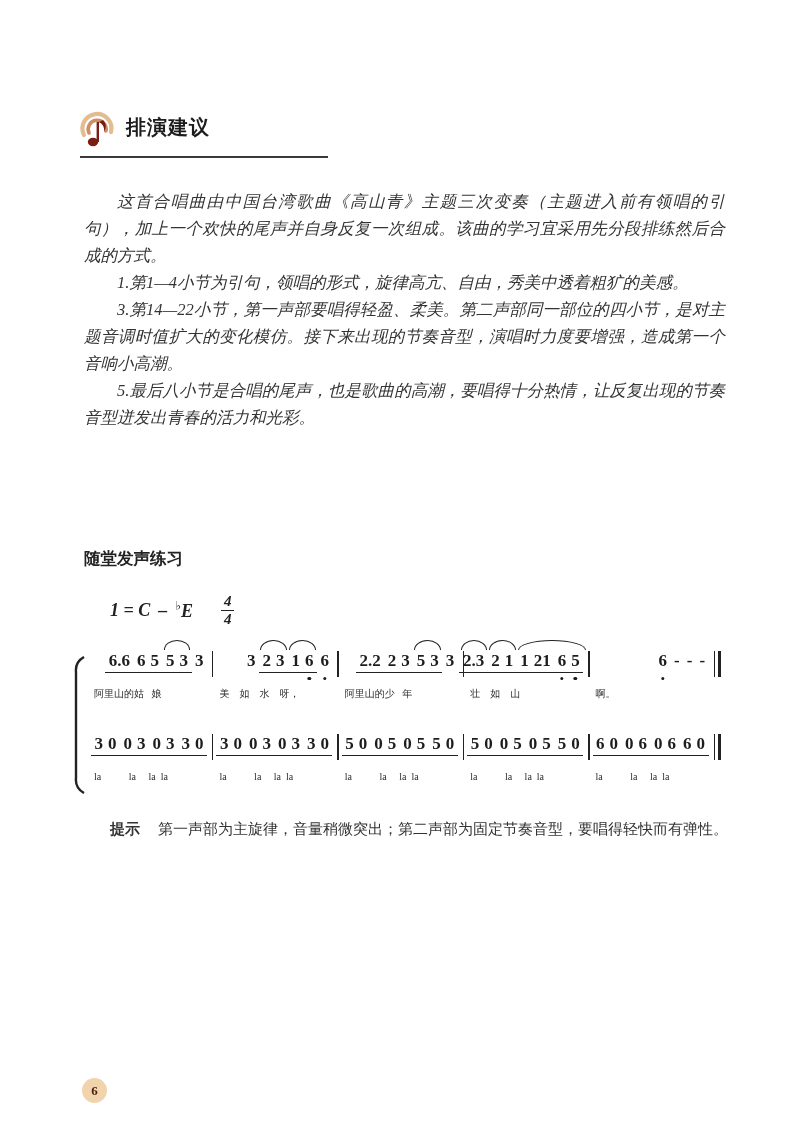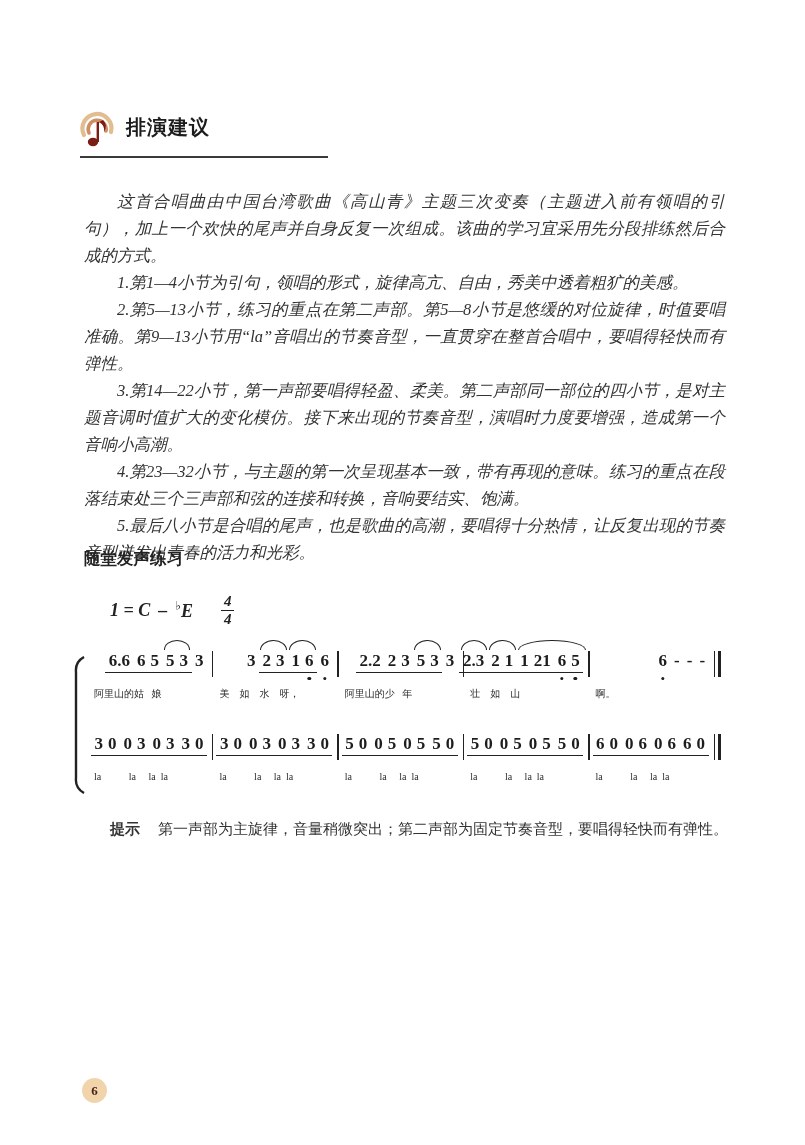--- a/index.html
+++ b/index.html
@@ -73,23 +73,21 @@
       <rect x="20.6" y="18" width="2.4" height="20" fill="#7a1d14"></rect>
       <path d="M23 18 q 6 3 5 10 q 4 -7 -1 -12 z" fill="#7a1d14"></path>
     </svg>
     <span class="htitle">排演建议</span>
   </div>
   <div class="hline"></div>
 
   <div class="textblock">
     <p>这首合唱曲由中国台湾歌曲《高山青》主题三次变奏（主题进入前有领唱的引句），加上一个欢快的尾声并自身反复一次组成。该曲的学习宜采用先分段排练然后合成的方式。</p>
     <p>1.第1—4小节为引句，领唱的形式，旋律高亢、自由，秀美中透着粗犷的美感。</p>
-    <p>2.第5—13小节，练习的重点在第二声部。第5—8小节是悠缓的对位旋律，时值要唱准确。第9—13小节用“lɑ”音唱出的节奏音型，一直贯穿在整首合唱中，要唱得轻快而有弹性。</p>
     <p>3.第14—22小节，第一声部要唱得轻盈、柔美。第二声部同一部位的四小节，是对主题音调时值扩大的变化模仿。接下来出现的节奏音型，演唱时力度要增强，造成第一个音响小高潮。</p>
-    <p>4.第23—32小节，与主题的第一次呈现基本一致，带有再现的意味。练习的重点在段落结束处三个三声部和弦的连接和转换，音响要结实、饱满。</p>
     <p>5.最后八小节是合唱的尾声，也是歌曲的高潮，要唱得十分热情，让反复出现的节奏音型迸发出青春的活力和光彩。</p>
   </div>
 
   <div class="exheading">随堂发声练习</div>
 
   <div class="keyline">
     <span>1 = C</span>
     <span class="kdash">–</span>
     <span><sup>♭</sup><span>E</span></span>
     <span class="frac">

